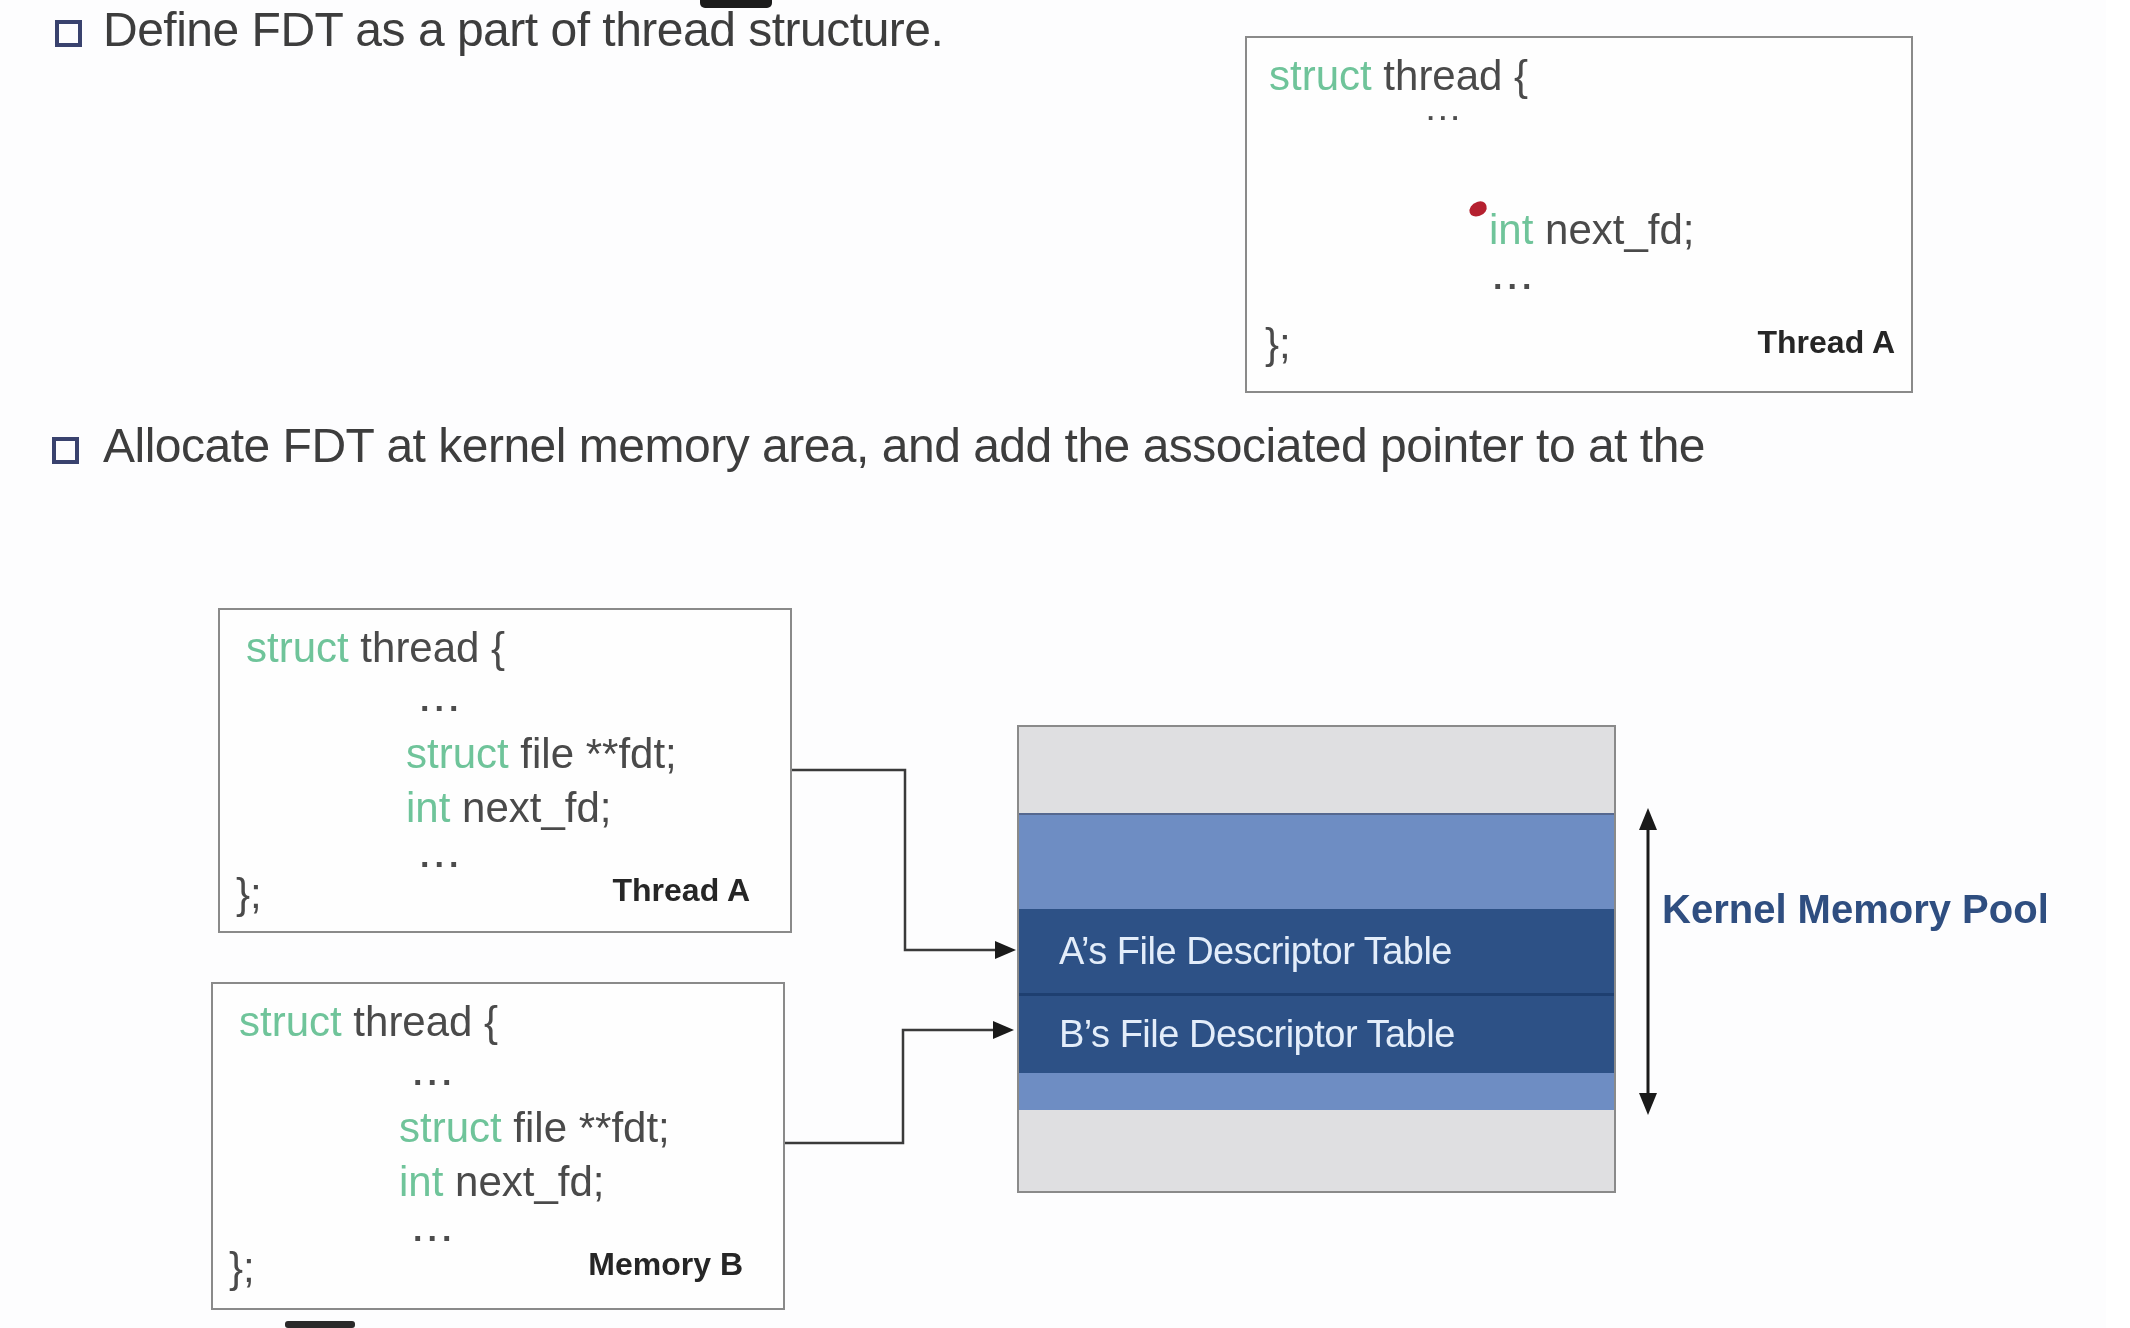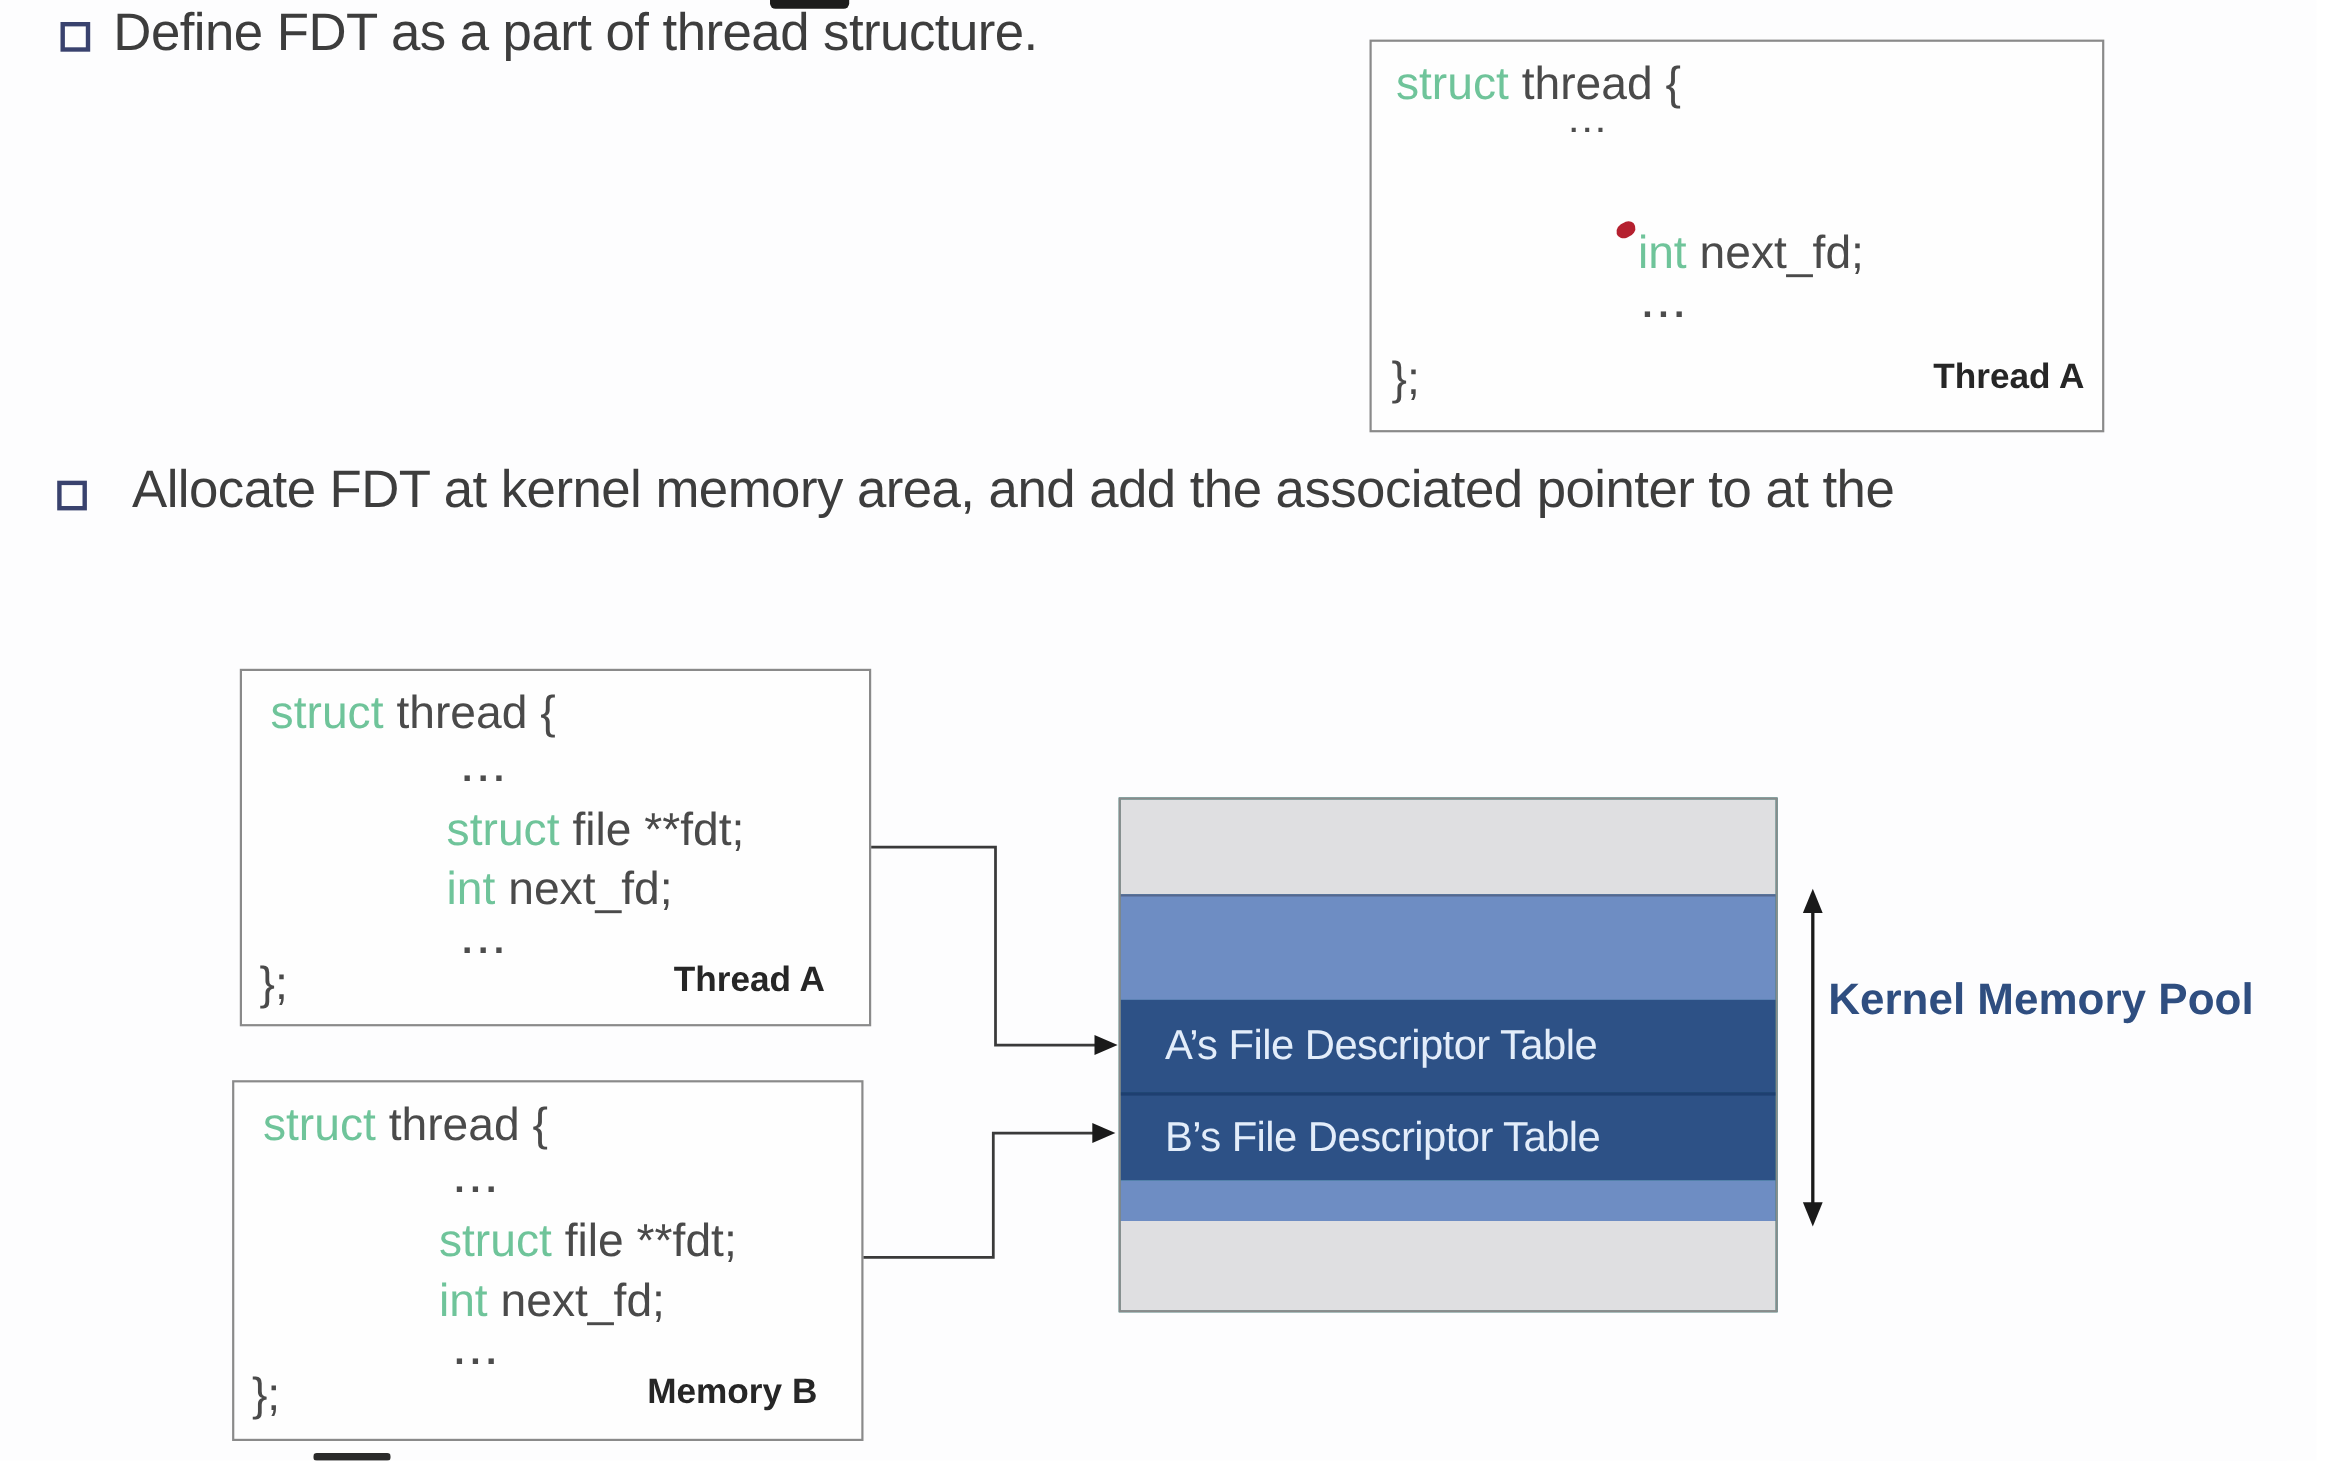--- a/index.html
+++ b/index.html
@@ -13,40 +13,40 @@
   .slide{position:relative;width:2106px;height:1328px;background:#fdfdfe;overflow:hidden;
          font-family:Liberation Sans, sans-serif;}
   .bullet-sq{position:absolute;width:19px;height:19px;border:4px solid var(--bullet-border);background:transparent;}
   .bullet-text{position:absolute;font-size:48px;line-height:56px;color:var(--body-text);white-space:nowrap;letter-spacing:-0.5px;}
   .codebox{position:absolute;background:#fefefe;border:2px solid var(--box-border);box-sizing:border-box;}
   .cl{position:absolute;font-size:42px;line-height:48px;color:var(--code-text);white-space:pre;}
   .kw{color:var(--kw-green);}
   .dots{position:absolute;font-size:34px;color:#4c4c4c;letter-spacing:5px;font-weight:bold;}
   .boxlabel{position:absolute;font-size:32px;font-weight:bold;color:var(--label-bold);white-space:nowrap;}
   .red-dot{position:absolute;width:18px;height:14px;background:var(--red-dot);border-radius:60% 40% 55% 45%;transform:rotate(-18deg);}
-  .pool{position:absolute;border:2px solid var(--box-border);box-sizing:border-box;background:#0f766e;}
+  .pool{position:absolute;border:2px solid var(--box-border);box-sizing:border-box;background:#701a75;}
   .band{width:100%;}
   .band-label{font-size:38px;color:var(--band-label);padding-left:40px;white-space:nowrap;letter-spacing:-0.5px;}
   .overlay{position:absolute;left:0;top:0;pointer-events:none;}
   .kernel-label{position:absolute;font-size:40px;font-weight:bold;color:var(--navy-text);white-space:nowrap;}
   .artifact{position:absolute;background:#1c1c1c;}
 </style>
 </head>
 <body>
 
 <div class="slide">
 
   <div class="artifact" style="left:700px;top:0;width:72px;height:8px;border-radius:0 0 5px 5px;"></div>
   <div class="artifact" style="left:285px;top:1321px;width:70px;height:7px;border-radius:3px;background:#2a2a2a;"></div>
 
   <div class="bullet-sq" style="left:55px;top:20px;"></div>
   <div class="bullet-text" style="left:103px;top:2px;">Define FDT as a part of thread structure.</div>
 
   <div class="bullet-sq" style="left:52px;top:437px;"></div>
-  <div class="bullet-text" style="left:120px;top:418px;">Allocate FDT at kernel memory area, and add the associated pointer to at the</div>
+  <div class="bullet-text" style="left:103px;top:418px;">Allocate FDT at kernel memory area, and add the associated pointer to at the</div>
 
   <div class="codebox" style="left:1245px;top:36px;width:668px;height:357px;">
     <div class="cl" style="left:22px;top:14px;"><span class="kw">struct</span><span> thread {</span></div>
     <div class="dots" style="left:180px;top:58px;font-size:26px;">...</div>
     <div class="red-dot" style="left:222px;top:164px;"></div>
     <div class="cl" style="left:242px;top:168px;"><span class="kw">int</span><span> next_fd;</span></div>
     <div class="dots" style="left:246px;top:220px;">...</div>
     <div class="cl" style="left:18px;top:282px;">};</div>
     <div class="boxlabel" style="right:16px;top:286px;">Thread A</div>
   </div>

